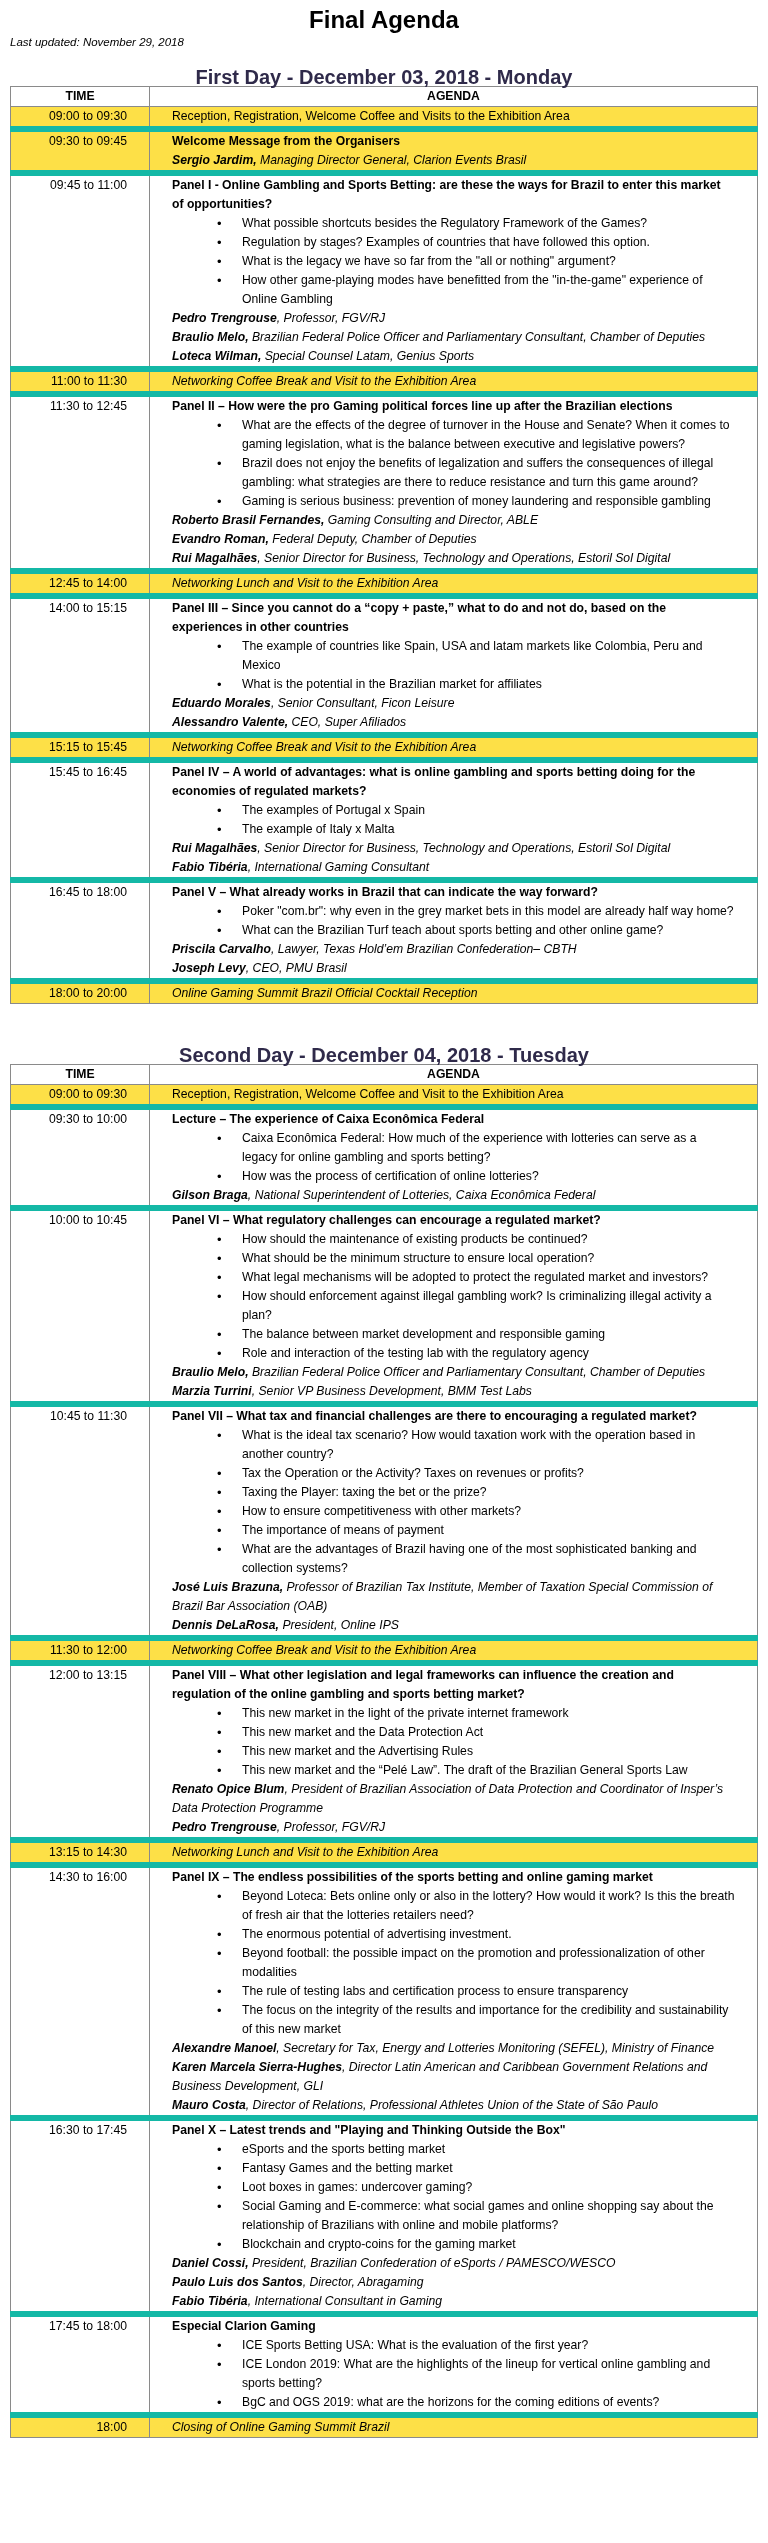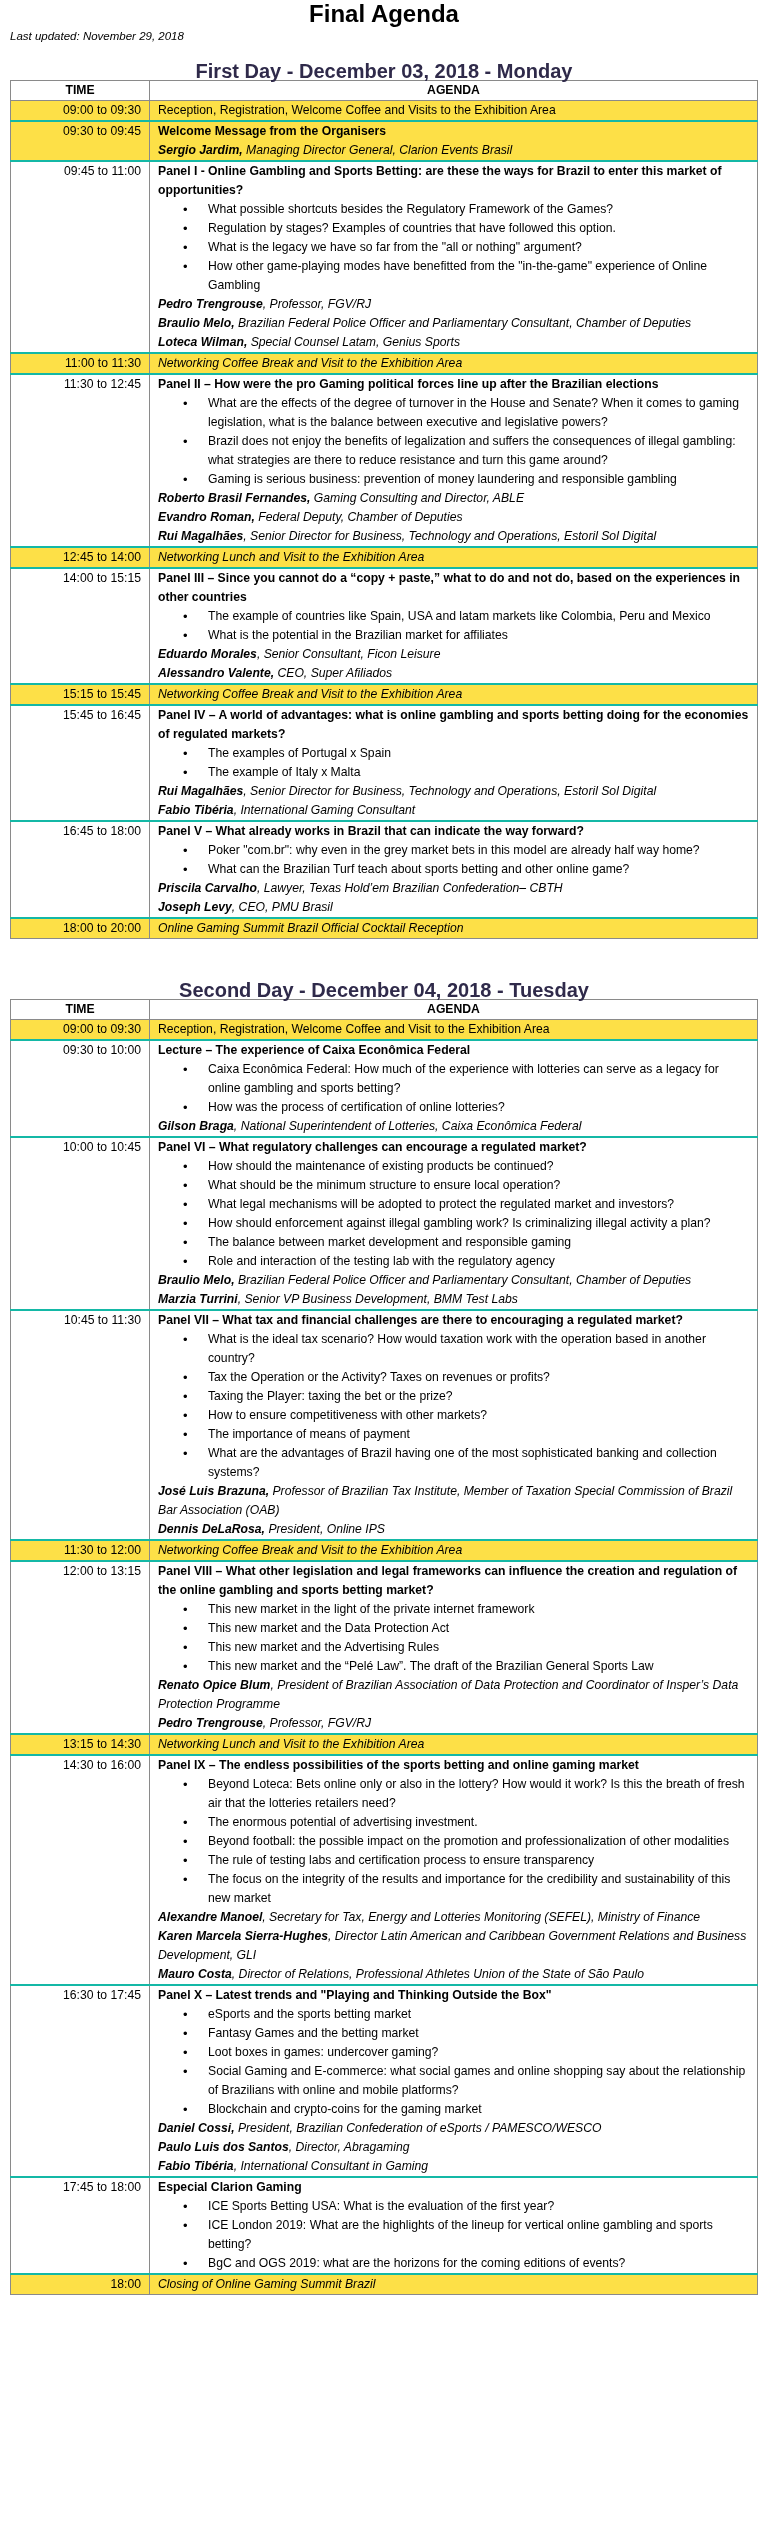--- a/index.html
+++ b/index.html
@@ -1,33 +1,33 @@
 <!DOCTYPE html>
 <html><head>
 <meta charset="utf-8">
 <style>
   html, body { margin: 0; padding: 0; background: #ffffff; }
   body { width: 768px; font-family: "Liberation Sans", sans-serif; color: #000; }
   .page { padding: 0 10px 0 10px; }
-  .doc-title { text-align: center; font-size: 24px; font-weight: bold; margin: 0; padding-top: 0; line-height: 28px; }
+  .doc-title { text-align: center; font-size: 24px; font-weight: bold; margin: 0; padding-top: 6px; line-height: 28px; }
   .doc-sub { text-align: left; font-size: 11.5px; font-style: italic; line-height: 16px; margin: 0; }
   .day-heading { text-align: center; font-size: 20px; font-weight: bold; color: #2f2a4a; line-height: 18px; margin: 0; }
   .day1 { margin-top: 18px; }
   .day2 { margin-top: 42px; }
   table.agenda { width: 748px; border-collapse: collapse; table-layout: fixed; font-size: 12.2px; line-height: 19px; }
-  table.agenda td, table.agenda th { border: 1px solid #8a8a8a; vertical-align: top; padding: 0 8px; }
+  table.agenda td, table.agenda th { border: 1px solid #8a8a8a; vertical-align: top; padding: 0 22px; }
   table.agenda th { font-weight: bold; text-align: center; background: #fff; height: 19px; }
   col.time-col { width: 139px; }
   td.time { text-align: right; white-space: nowrap; padding-right: 5px; }
   tr.shaded td { background: #fde047; }
-  tr.thick-top td { border-top: 2px solid #14b8a6; }
+  tr.thick-top td { border-top: 6px solid #14b8a6; }
   .title-b { font-weight: bold; }
   .italic { font-style: italic; }
   ul.bullets { margin: 0; padding-left: 50px; list-style: none; }
-  ul.bullets li { position: relative; padding-left: 0; }
+  ul.bullets li { position: relative; padding-left: 0; margin-left: 20px; }
   ul.bullets li::before { content: "\2022"; position: absolute; left: -25px; top: 0; font-size: 13px; }
   .speaker .name { font-weight: bold; font-style: italic; }
   .speaker .role { font-style: italic; }
 </style>
 </head>
 <body>
 
 <div class="page">
   <h1 class="doc-title">Final Agenda</h1>
   <p class="doc-sub">Last updated: November 29, 2018</p>

